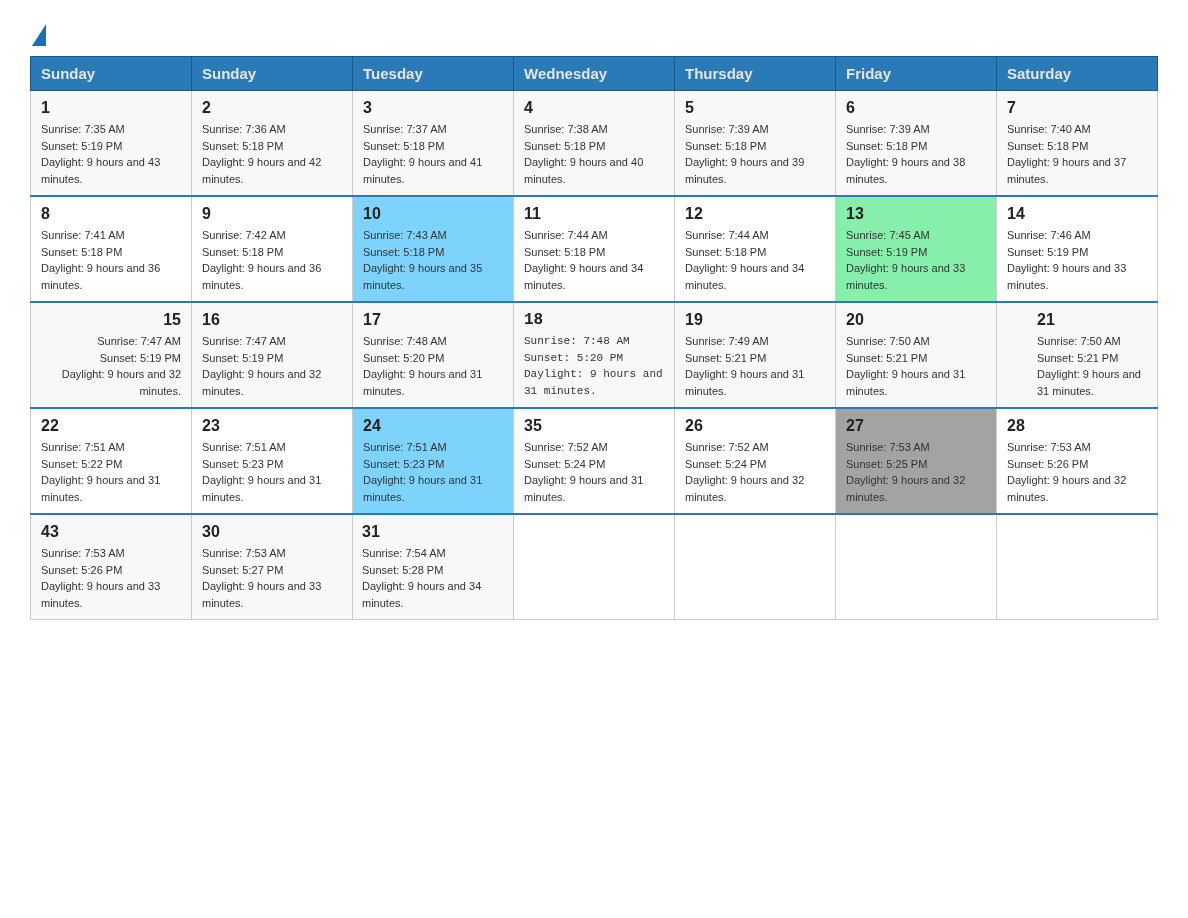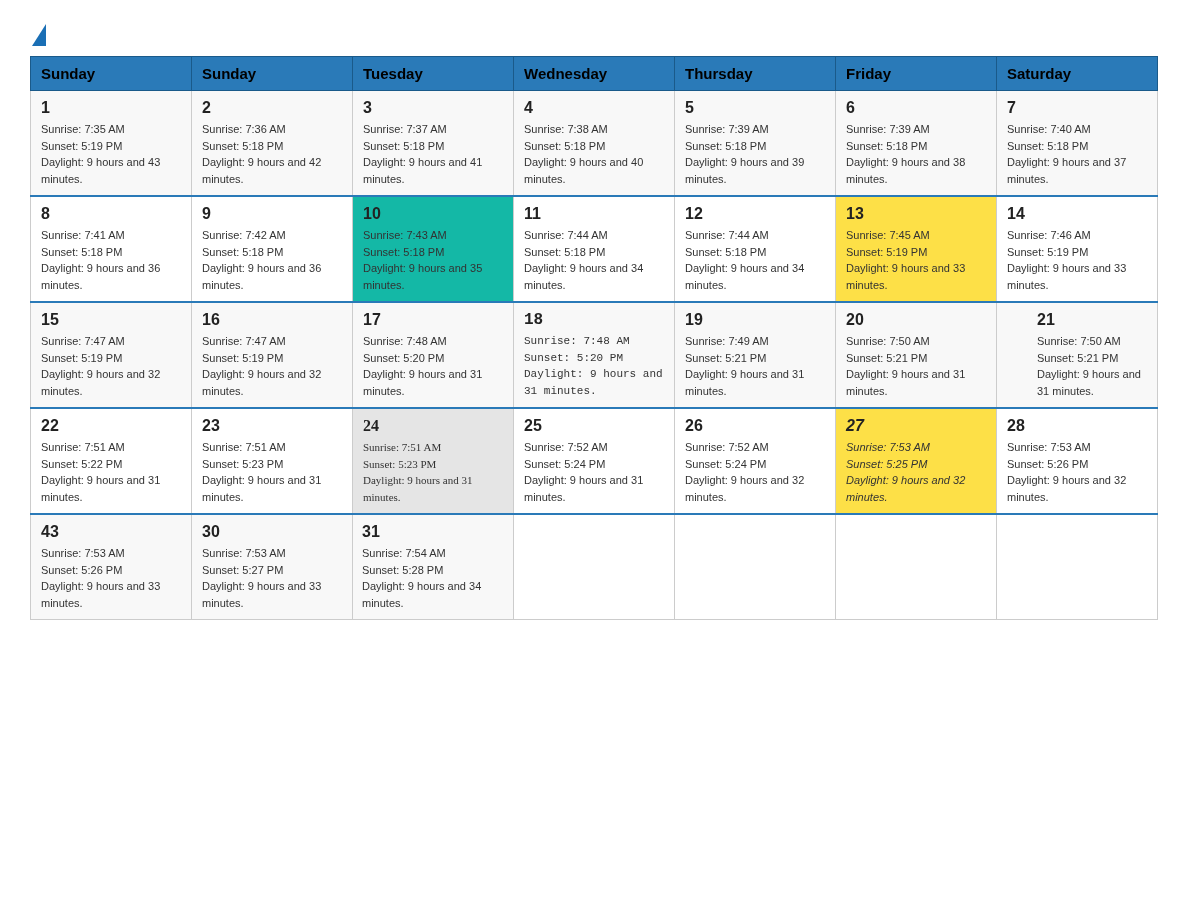--- a/index.html
+++ b/index.html
@@ -58,21 +58,21 @@
       color: #444;
       margin-top: 4px;
     }
     .calendar {
       width: 100%;
       border-collapse: collapse;
       margin-top: 8px;
     }
     .calendar th {
       background-color: #2a7ab8;
-      color: #000000;
+      color: #e5e5e5;
       font-size: 15px;
       font-weight: bold;
       padding: 8px 10px;
       text-align: left;
       border: 1px solid #1a5a8a;
     }
     .calendar td {
       vertical-align: top;
       padding: 8px 10px;
       border: 1px solid #ccc;
@@ -168,43 +168,43 @@
       </tr>
       <tr class="row-border-top">
         <td style="background-color: rgb(255, 255, 255);">
           <span class="day-number">8</span>
           <div class="day-info">Sunrise: 7:41 AM<br>Sunset: 5:18 PM<br>Daylight: 9 hours and 36 minutes.</div>
         </td>
         <td style="background-color: rgb(255, 255, 255);">
           <span class="day-number">9</span>
           <div class="day-info">Sunrise: 7:42 AM<br>Sunset: 5:18 PM<br>Daylight: 9 hours and 36 minutes.</div>
         </td>
-        <td style="background-color: #14b8a6;">
+        <td style="background-color: #7dd3fc;">
           <span class="day-number">10</span>
           <div class="day-info">Sunrise: 7:43 AM<br>Sunset: 5:18 PM<br>Daylight: 9 hours and 35 minutes.</div>
         </td>
         <td style="background-color: rgb(255, 255, 255);">
           <span class="day-number">11</span>
           <div class="day-info">Sunrise: 7:44 AM<br>Sunset: 5:18 PM<br>Daylight: 9 hours and 34 minutes.</div>
         </td>
         <td style="background-color: rgb(255, 255, 255);">
           <span class="day-number">12</span>
           <div class="day-info">Sunrise: 7:44 AM<br>Sunset: 5:18 PM<br>Daylight: 9 hours and 34 minutes.</div>
         </td>
-        <td style="background-color: #fde047;">
+        <td style="background-color: #86efac;">
           <span class="day-number">13</span>
           <div class="day-info">Sunrise: 7:45 AM<br>Sunset: 5:19 PM<br>Daylight: 9 hours and 33 minutes.</div>
         </td>
         <td style="background-color: rgb(255, 255, 255);">
           <span class="day-number">14</span>
           <div class="day-info">Sunrise: 7:46 AM<br>Sunset: 5:19 PM<br>Daylight: 9 hours and 33 minutes.</div>
         </td>
       </tr>
       <tr class="row-border-top">
-        <td style="background-color: rgb(248, 248, 248);">
+        <td style="background-color: rgb(248, 248, 248); text-align: right;">
           <span class="day-number">15</span>
           <div class="day-info">Sunrise: 7:47 AM<br>Sunset: 5:19 PM<br>Daylight: 9 hours and 32 minutes.</div>
         </td>
         <td style="background-color: rgb(248, 248, 248);">
           <span class="day-number">16</span>
           <div class="day-info">Sunrise: 7:47 AM<br>Sunset: 5:19 PM<br>Daylight: 9 hours and 32 minutes.</div>
         </td>
         <td style="background-color: rgb(248, 248, 248);">
           <span class="day-number">17</span>
           <div class="day-info">Sunrise: 7:48 AM<br>Sunset: 5:20 PM<br>Daylight: 9 hours and 31 minutes.</div>
@@ -228,33 +228,33 @@
       </tr>
       <tr class="row-border-top">
         <td style="background-color: rgb(255, 255, 255);">
           <span class="day-number">22</span>
           <div class="day-info">Sunrise: 7:51 AM<br>Sunset: 5:22 PM<br>Daylight: 9 hours and 31 minutes.</div>
         </td>
         <td style="background-color: rgb(255, 255, 255);">
           <span class="day-number">23</span>
           <div class="day-info">Sunrise: 7:51 AM<br>Sunset: 5:23 PM<br>Daylight: 9 hours and 31 minutes.</div>
         </td>
-        <td style="background-color: #e5e5e5; font-family: Liberation Serif, serif;">
+        <td style="background-color: #7dd3fc;">
           <span class="day-number">24</span>
           <div class="day-info">Sunrise: 7:51 AM<br>Sunset: 5:23 PM<br>Daylight: 9 hours and 31 minutes.</div>
         </td>
         <td style="background-color: rgb(255, 255, 255);">
-          <span class="day-number">25</span>
+          <span class="day-number">35</span>
           <div class="day-info">Sunrise: 7:52 AM<br>Sunset: 5:24 PM<br>Daylight: 9 hours and 31 minutes.</div>
         </td>
         <td style="background-color: rgb(255, 255, 255); margin-left: 32px;">
           <span class="day-number">26</span>
           <div class="day-info">Sunrise: 7:52 AM<br>Sunset: 5:24 PM<br>Daylight: 9 hours and 32 minutes.</div>
         </td>
-        <td style="background-color: #fde047; font-style: italic;">
+        <td style="background-color: #a3a3a3;">
           <span class="day-number">27</span>
           <div class="day-info">Sunrise: 7:53 AM<br>Sunset: 5:25 PM<br>Daylight: 9 hours and 32 minutes.</div>
         </td>
         <td style="background-color: rgb(255, 255, 255);">
           <span class="day-number">28</span>
           <div class="day-info">Sunrise: 7:53 AM<br>Sunset: 5:26 PM<br>Daylight: 9 hours and 32 minutes.</div>
         </td>
       </tr>
       <tr class="row-border-top">
         <td style="background-color: rgb(248, 248, 248);">

